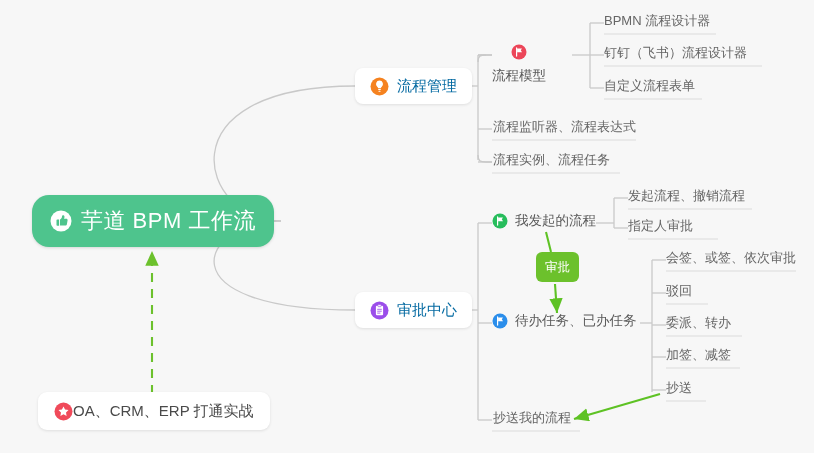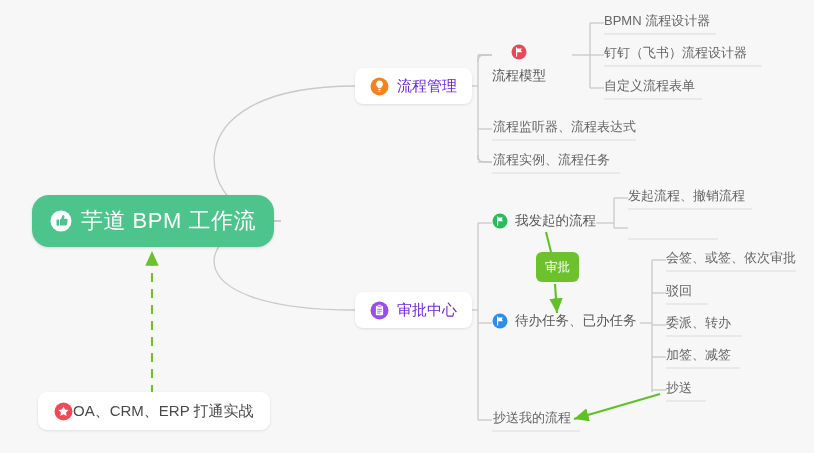--- a/index.html
+++ b/index.html
@@ -39,21 +39,21 @@
   .card-node{
     position:absolute;
     display:flex;align-items:center;gap:8px;
     background:#ffffff;
     border-radius:8px;
     padding:0 15px;
     height:36px;
     box-shadow:0 1px 3px rgba(0,0,0,.10);
     white-space:nowrap;
   }
-  .card-label{color:#6d28d9;font-size:15px;}
+  .card-label{color:#0369a1;font-size:15px;}
 
   .pill-node{
     position:absolute;
     display:flex;align-items:center;
     background:#ffffff;
     border-radius:9px;
     padding:0 16px;
     height:38px;
     box-shadow:0 1px 3px rgba(0,0,0,.10);
     white-space:nowrap;
@@ -252,20 +252,21 @@
       <svg width="16" height="16" viewBox="0 0 16 16">
         <circle cx="8" cy="8" r="7.5" fill="#27bd5c"></circle>
         <path d="M5.6 3.9v8.2" stroke="#ffffff" stroke-width="1.2" stroke-linecap="round"></path>
         <path d="M6.1 4.4h4.9l-1.2 1.9 1.2 1.9H6.1z" fill="#ffffff"></path>
       </svg>
     </span>
     <span class="topic-label">我发起的流程</span>
   </div>
 
   <div class="leaf-node" style="left:624px;top:187px;">发起流程、撤销流程</div>
+  <div class="leaf-node" style="left:624px;top:217px;">指定人审批</div>
 
   <div class="topic-node" style="left:492px;top:312px;">
     <span class="ico" style="width:16px;height:16px;">
       <svg width="16" height="16" viewBox="0 0 16 16">
         <circle cx="8" cy="8" r="7.5" fill="#2b8eeb"></circle>
         <path d="M5.6 3.9v8.2" stroke="#ffffff" stroke-width="1.2" stroke-linecap="round"></path>
         <path d="M6.1 4.4h4.9l-1.2 1.9 1.2 1.9H6.1z" fill="#ffffff"></path>
       </svg>
     </span>
     <span class="topic-label">待办任务、已办任务</span>

